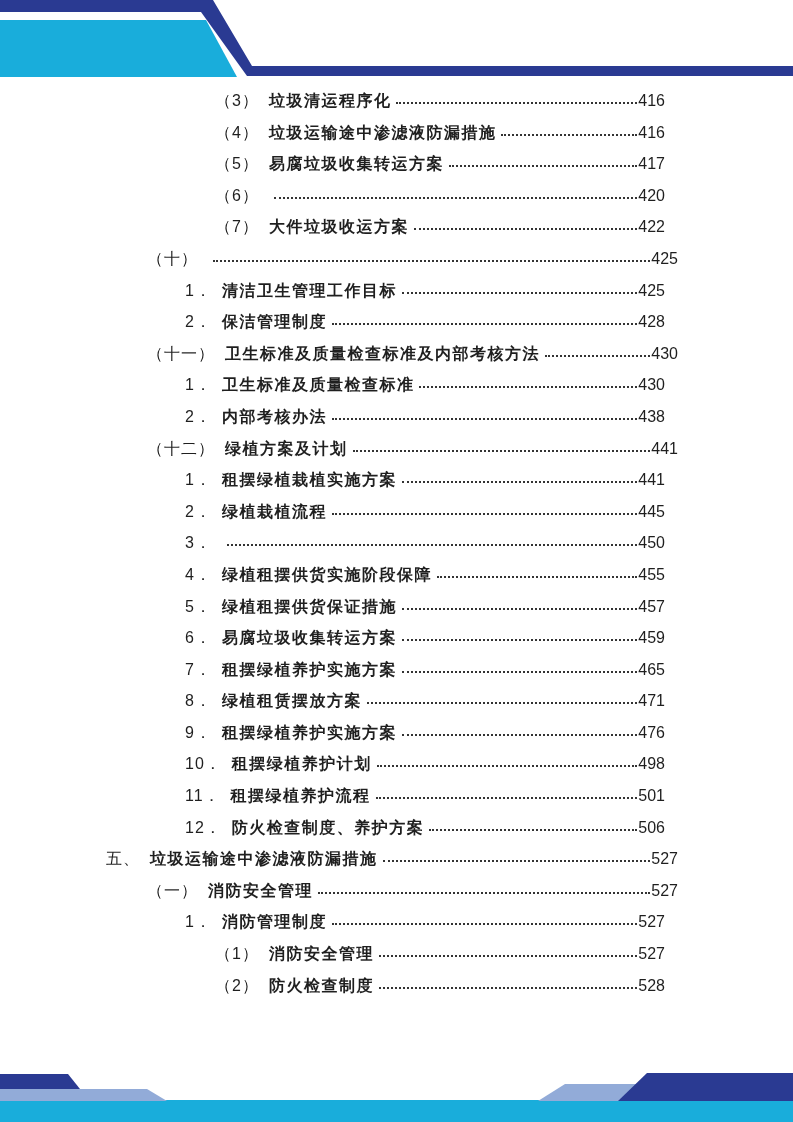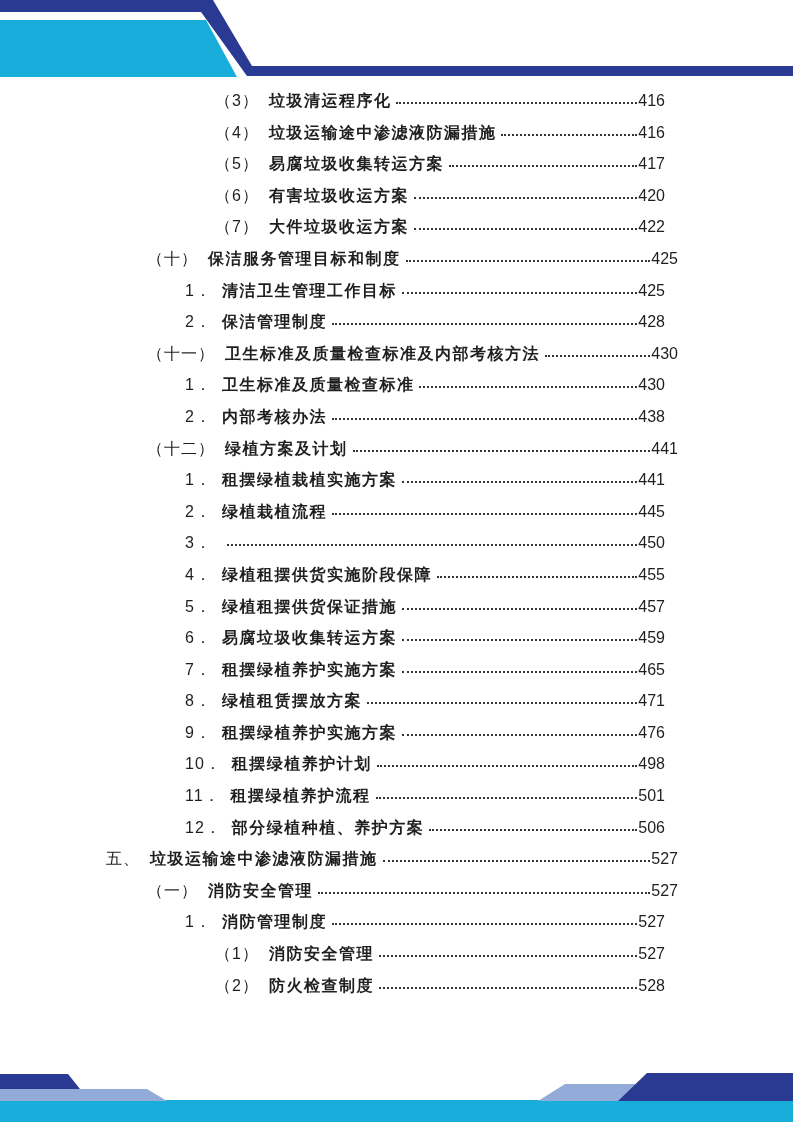--- a/index.html
+++ b/index.html
@@ -66,33 +66,31 @@
     <span class="toc-page">416</span>
   </div>
     <div class="toc-row lvl4">
     <span class="toc-label">（5）</span>
     <span class="toc-title">易腐垃圾收集转运方案</span>
     <span class="toc-leader"></span>
     <span class="toc-page">417</span>
   </div>
     <div class="toc-row lvl4">
     <span class="toc-label">（6）</span>
-    <span class="toc-title">有害垃圾收运方案</span>
     <span class="toc-leader"></span>
     <span class="toc-page">420</span>
   </div>
     <div class="toc-row lvl4">
     <span class="toc-label">（7）</span>
     <span class="toc-title">大件垃圾收运方案</span>
     <span class="toc-leader"></span>
     <span class="toc-page">422</span>
   </div>
     <div class="toc-row lvl2">
     <span class="toc-label">（十）</span>
-    <span class="toc-title">保洁服务管理目标和制度</span>
     <span class="toc-leader"></span>
     <span class="toc-page">425</span>
   </div>
     <div class="toc-row lvl3">
     <span class="toc-label">1．</span>
     <span class="toc-title">清洁卫生管理工作目标</span>
     <span class="toc-leader"></span>
     <span class="toc-page">425</span>
   </div>
     <div class="toc-row lvl3">
@@ -185,21 +183,21 @@
     <span class="toc-page">498</span>
   </div>
     <div class="toc-row lvl3">
     <span class="toc-label">11．</span>
     <span class="toc-title">租摆绿植养护流程</span>
     <span class="toc-leader"></span>
     <span class="toc-page">501</span>
   </div>
     <div class="toc-row lvl3">
     <span class="toc-label">12．</span>
-    <span class="toc-title">部分绿植种植、养护方案</span>
+    <span class="toc-title">防火检查制度、养护方案</span>
     <span class="toc-leader"></span>
     <span class="toc-page">506</span>
   </div>
     <div class="toc-row lvl1">
     <span class="toc-label">五、</span>
     <span class="toc-title">垃圾运输途中渗滤液防漏措施</span>
     <span class="toc-leader"></span>
     <span class="toc-page">527</span>
   </div>
     <div class="toc-row lvl2">

